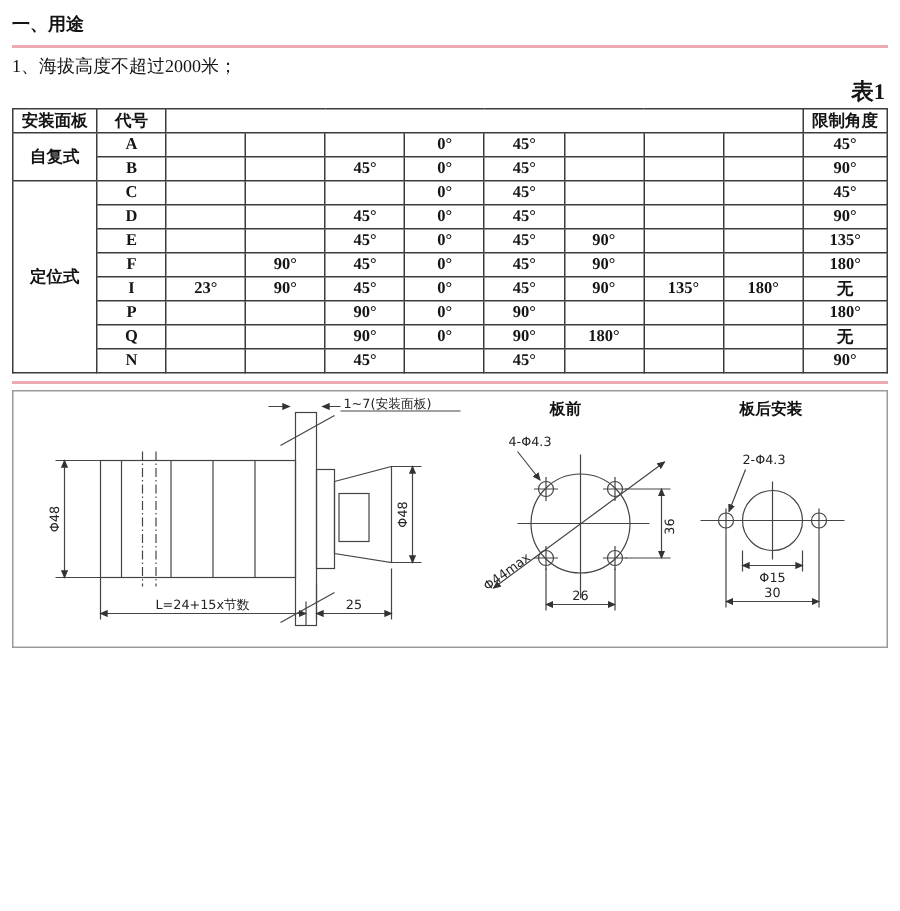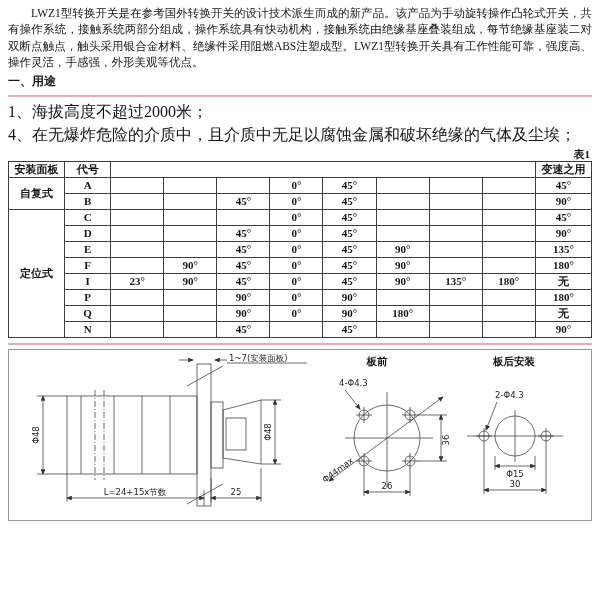--- a/index.html
+++ b/index.html
@@ -3,61 +3,59 @@
 <meta charset="utf-8">
 <style>
   * { margin:0; padding:0; box-sizing:border-box; }
   html,body { width:600px; height:607px; background:#ffffff; overflow:hidden;
     font-family:"Liberation Serif","DejaVu Serif",serif; color:#151515; }
   .page { padding:5px 8px 0 8px; }
   .para { font-size:11.5px; line-height:1.42; text-align:justify; }
   .para.indent { text-indent:2em; }
   .sec-heading { font-size:12px; font-weight:bold; margin:3px 0 2px 0; }
   .divider { height:2px; background:#ecaab2; margin:5px 0 4px 0; }
-  .cond-item { font-size:16px; line-height:1.42; }
-  .table-caption { font-size:11px; font-weight:bold; text-align:right; line-height:1.1; margin:1px 2px 1px 0; }
+  .cond-item { font-size:12px; line-height:1.42; }
+  .table-caption { font-size:15px; font-weight:bold; text-align:right; line-height:1.1; margin:1px 2px 1px 0; }
   table.angle-table { width:100%; border-collapse:collapse; table-layout:fixed; }
   .angle-table th, .angle-table td {
     border:1px solid #3c3c3c; text-align:center; vertical-align:middle;
     font-size:11px; height:16px; padding:0; font-weight:bold; }
   .angle-table td { font-weight:bold; }
   .drawings-box { border:1px solid #9a9a9a; height:172px; margin-top:2px; position:relative; }
   svg text { font-family:"DejaVu Sans","Liberation Sans",sans-serif; font-size:8.5px; fill:#222; }
   svg .ttl { font-size:10.5px; font-weight:bold; fill:#111; }
   svg line, svg rect, svg circle, svg path, svg polygon, svg polyline { stroke:#444; fill:none; stroke-width:0.8; }
 </style>
 </head>
 <body>
 
 <div class="page">
 
-  <p class="para indent">LWZ1型转换开关是在参考国外转换开关的设计技术派生而成的新产品。该产品为手动旋转操作凸轮式开关，共有操作系统，接触系统两部分组成，操作系统具有快动机构，接触系统由绝缘基座叠装组成，每节绝缘基座装二对双断点触点，触头采用银合金材料、绝缘件采用阻燃ABS注塑成型。LWZ1型转换开关具有工作性能可靠，强度高、操作灵活，手感强，外形美观等优点。</p>
 
   <div class="sec-heading">一、用途</div>
 
   <div class="divider"></div>
 
   <div class="cond-item">1、海拔高度不超过2000米；</div>
-  <div class="cond-item">4、在无爆炸危险的介质中，且介质中无足以腐蚀金属和破坏绝缘的气体及尘埃；</div>
 
   <div class="table-caption">表1</div>
 
   <table class="angle-table">
     <colgroup>
       <col style="width:56px">
         <col style="width:46px">
       <col span="8" style="width:53px">
       <col style="width:56px">
     </colgroup>
     <thead>
       <tr>
         <th>安装面板</th>
         <th>代号</th>
         <th colspan="8"></th>
-        <th>变速之用</th>
+        <th>限制角度</th>
       </tr>
     </thead>
     <tbody>
         <tr>
           <td rowspan="2">自复式</td>
           <td>A</td>
           <td></td>
           <td></td>
           <td></td>
           <td>0°</td>

